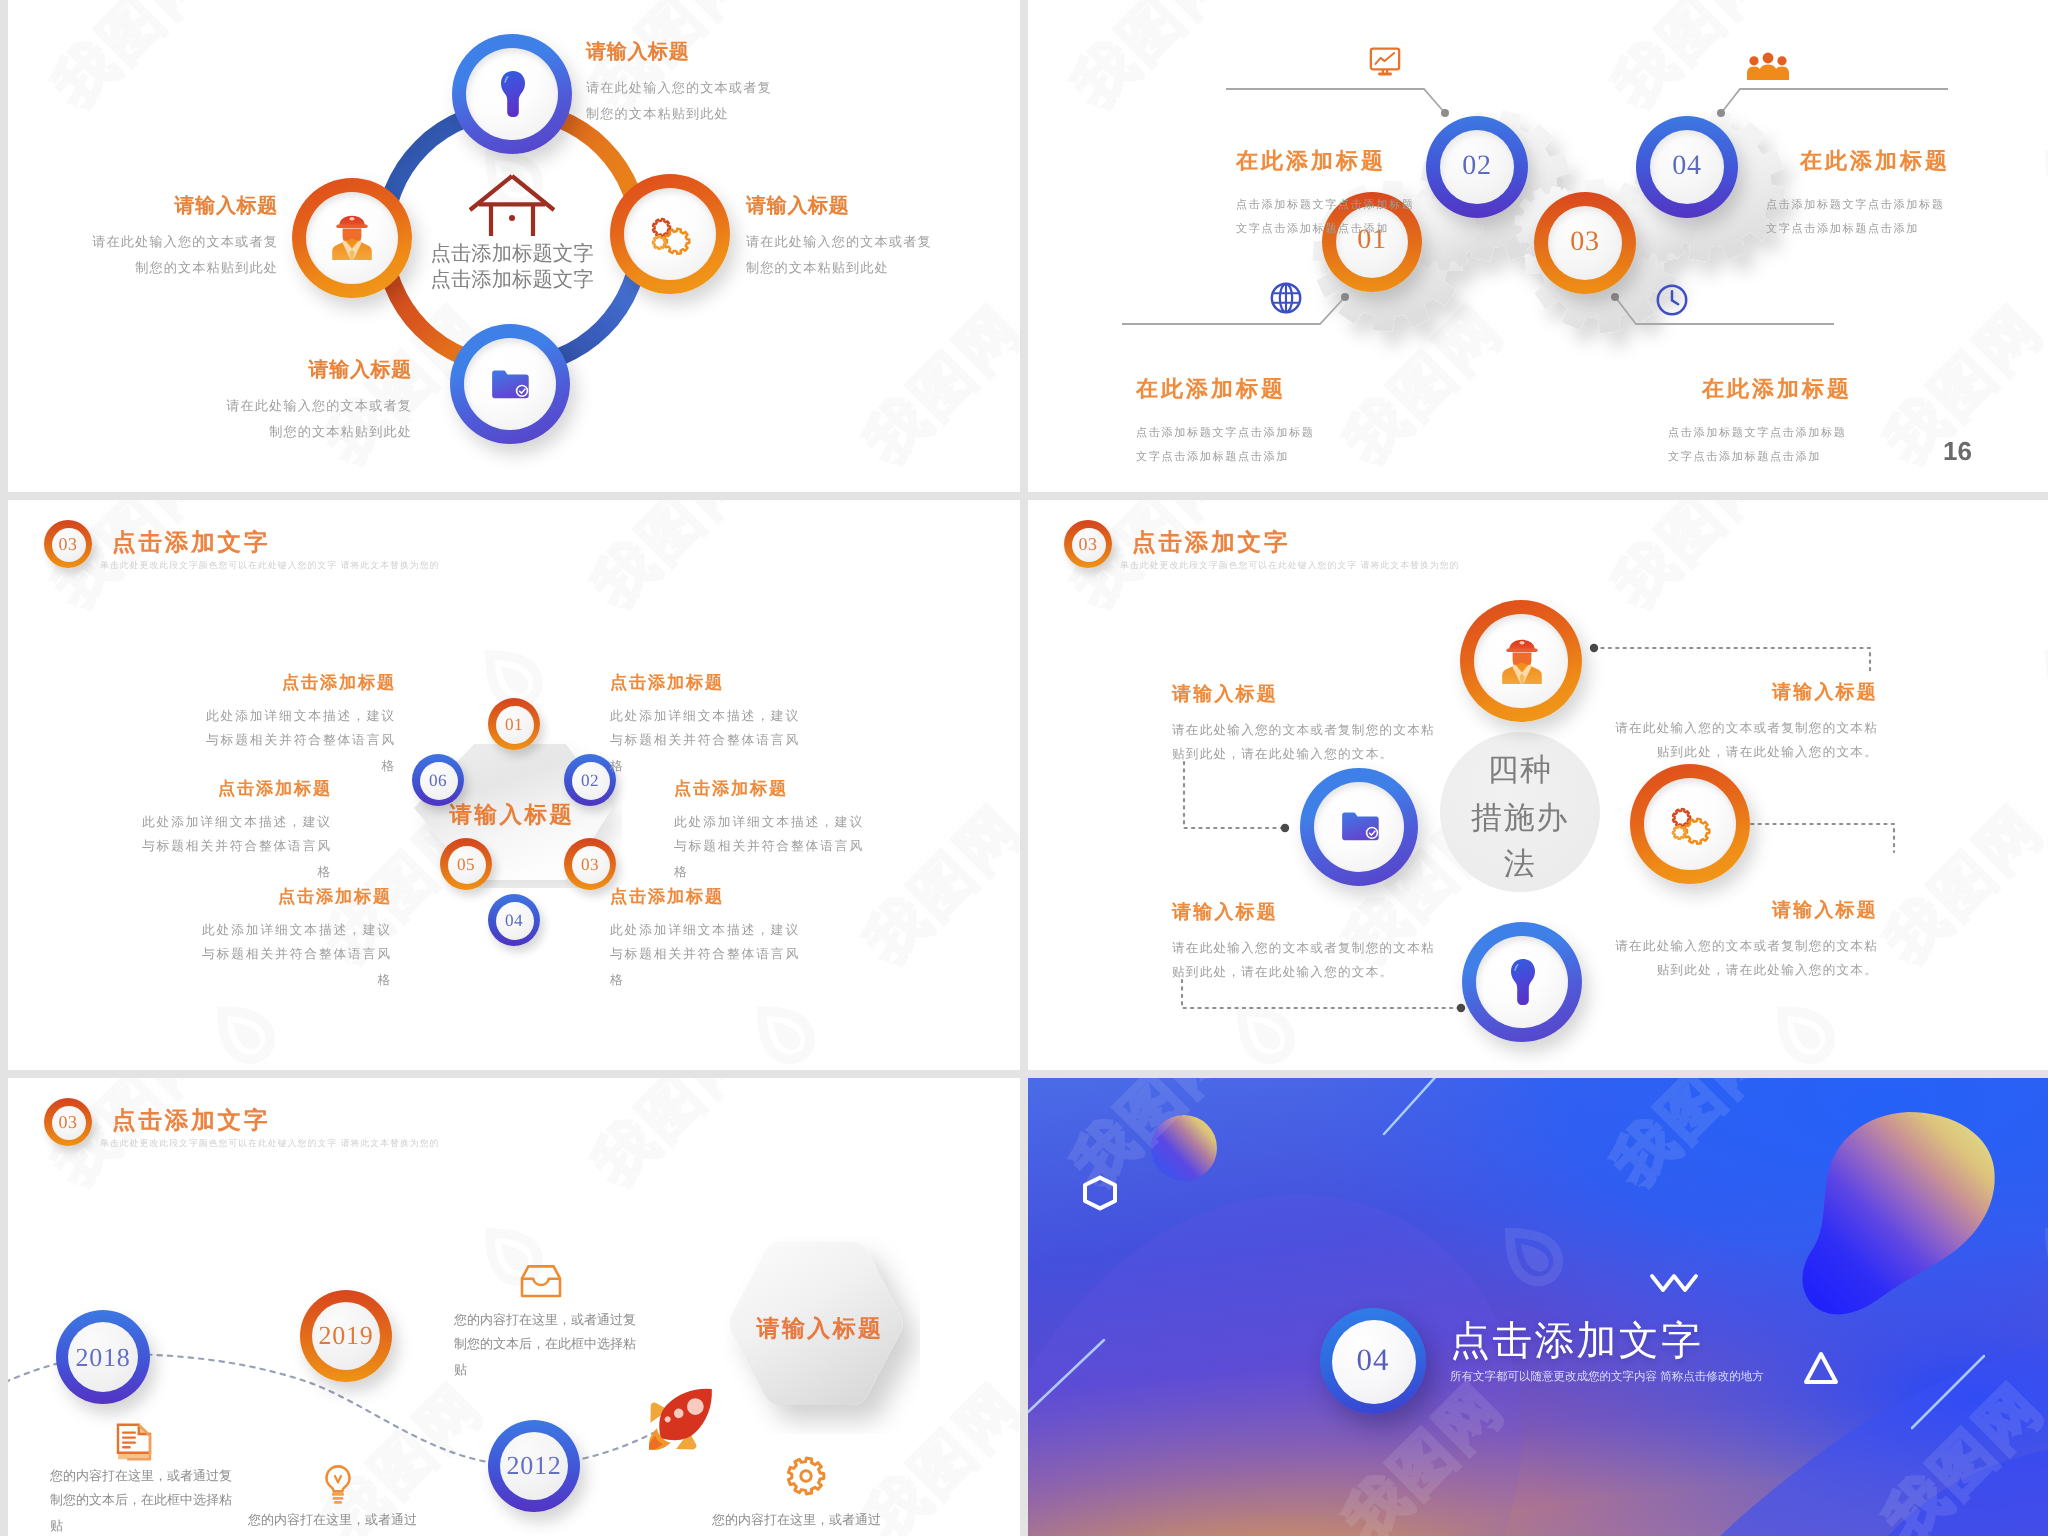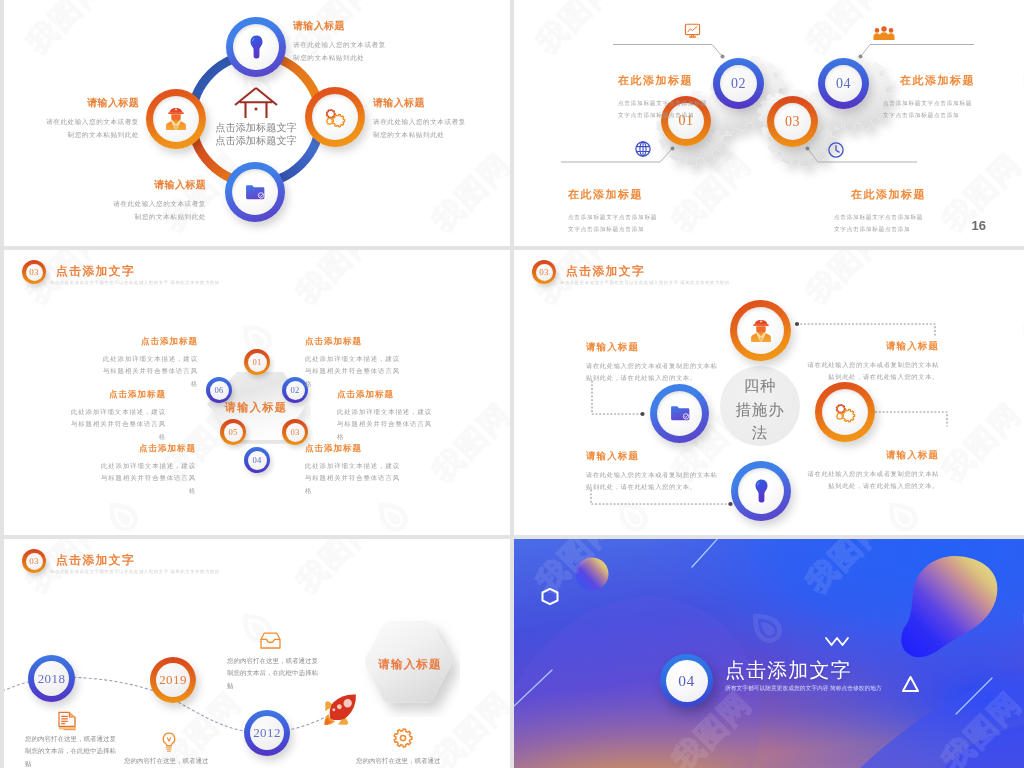--- a/index.html
+++ b/index.html
@@ -670,21 +670,21 @@
         </div>
       <div class="ht">点击添加文字</div>
       <div class="hs">单击此处更改此段文字颜色您可以在此处键入您的文字 请将此文本替换为您的</div>
     </div>
     <svg style="position:absolute;left:0;top:0;width:506px;height:229px;" viewBox="0 0 506 229">
       <path d="M-6 154 C 14 145, 38 137, 63 138 C 92 139, 120 142, 150 152 C 178 162, 206 186, 240 192 C 276 198, 310 186, 336 170" fill="none" stroke="#98a0b8" stroke-width="1.1" stroke-dasharray="2.2 3.0" stroke-linecap="round"></path>
     </svg>
     <div class="yr yb" style="left:24px;top:116px;width:47px;height:47px;">
       <i>2018</i>
       </div>
-    <div class="yr yo" style="left:146px;top:118px;width:46px;height:46px;">
+    <div class="yr yo" style="left:146px;top:106px;width:46px;height:46px;">
       <i>2019</i>
       </div>
     <div class="yr yb" style="left:240px;top:171px;width:46px;height:46px;">
       <i>2012</i>
       </div>
 
     <svg class="hx" viewBox="0 0 100 102">
       <defs>
         <linearGradient id="hx5" x1="0.1" y1="0" x2="0.75" y2="1">
           <stop offset="0" stop-color="#fbfbfb"></stop>

